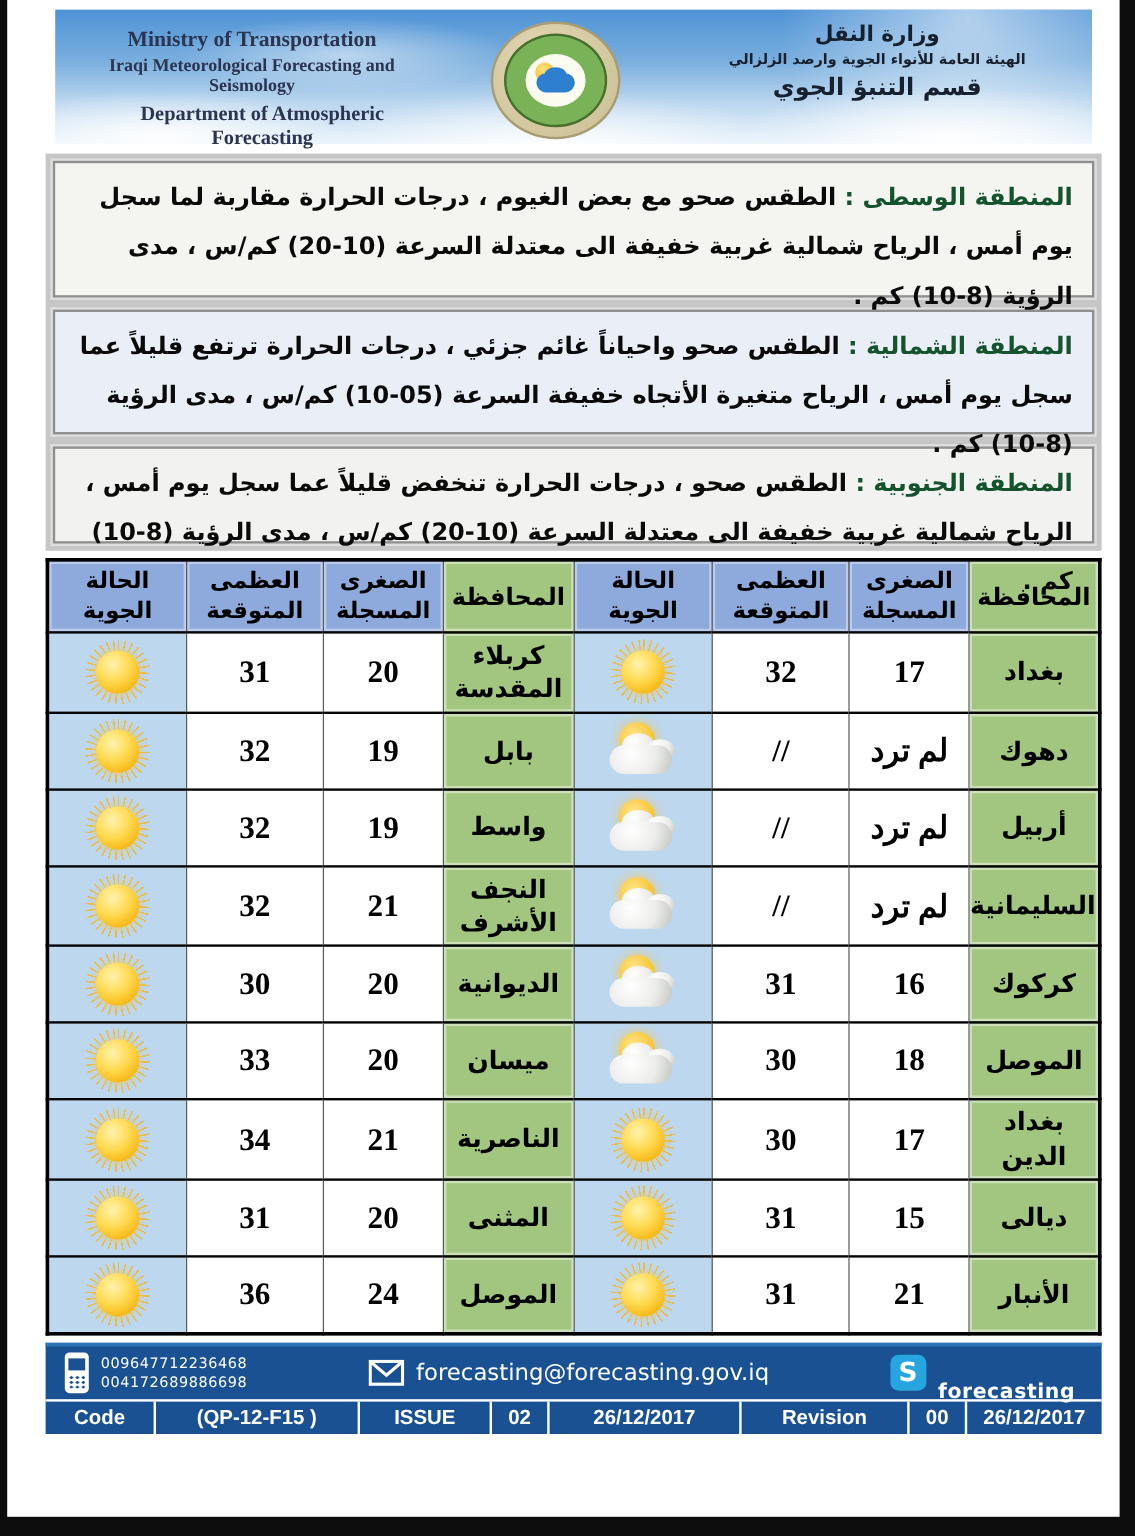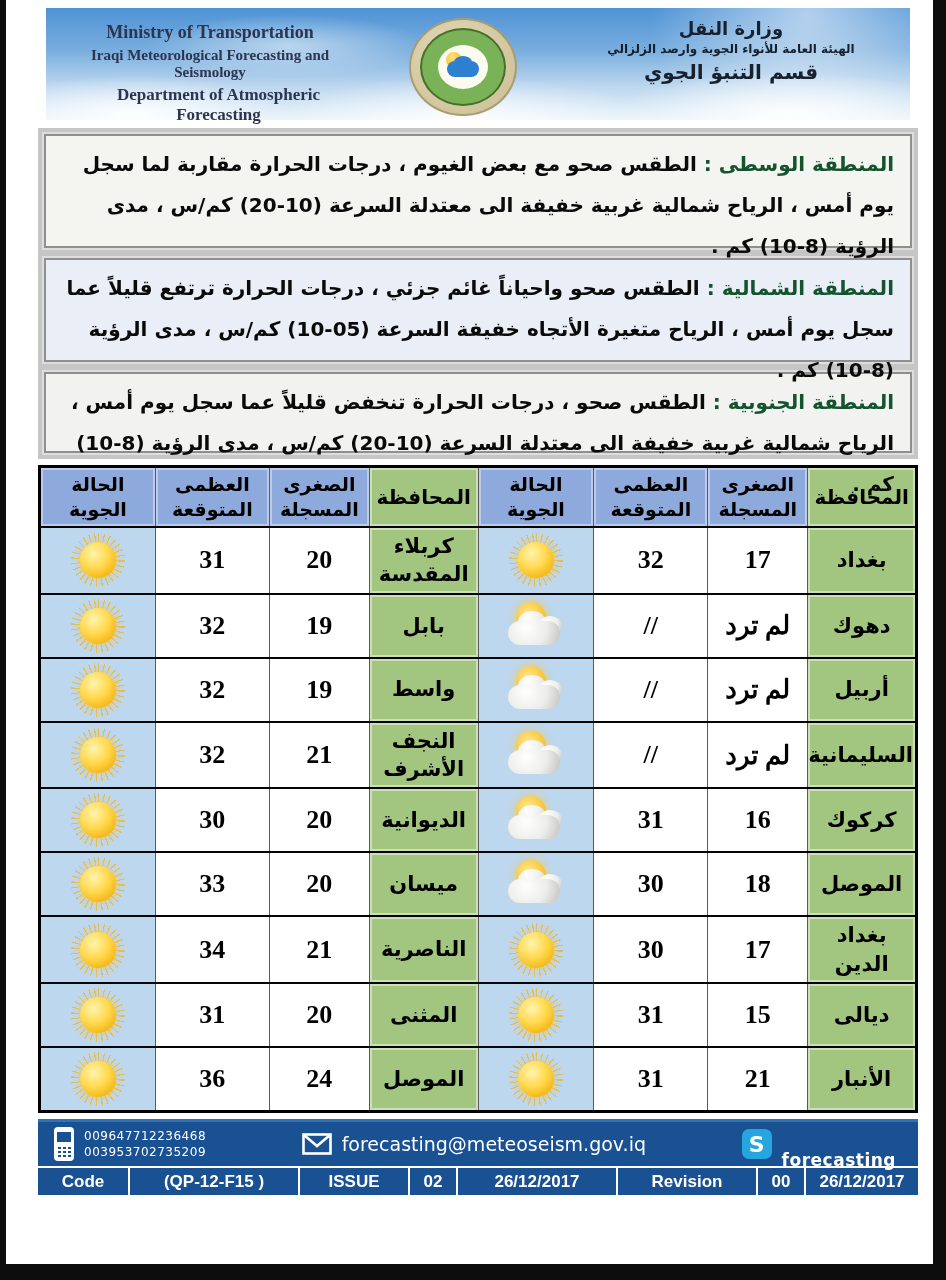--- a/index.html
+++ b/index.html
@@ -369,29 +369,29 @@
         </tbody>
     </table>
   </div>
 
   <div class="footer">
     <div class="contact-bar">
       <div class="contact">
         <div class="phone-icon"></div>
         <div class="phone-nums">
           <div>009647712236468</div>
-          <div>003953702735209</div>
+          <div>004172689886698</div>
         </div>
       </div>
       <div class="contact">
         <svg width="30" height="22" viewBox="0 0 30 22">
           <rect x="1.5" y="1.5" width="27" height="19" fill="none" stroke="#ffffff" stroke-width="2.6"></rect>
           <path d="M2 2 L15 13 L28 2" fill="none" stroke="#ffffff" stroke-width="2.6"></path>
         </svg>
-        <span class="email-text">forecasting@meteoseism.gov.iq</span>
+        <span class="email-text">forecasting@forecasting.gov.iq</span>
       </div>
       <div class="contact">
         <i class="skype-icon">S</i>
         <span class="skype-text">forecasting</span>
       </div>
     </div>
     <div class="code-bar">
       <div class="code-cell cc0">Code</div>
       <div class="code-cell cc1">(QP-12-F15 )</div>
       <div class="code-cell cc2">ISSUE</div>

